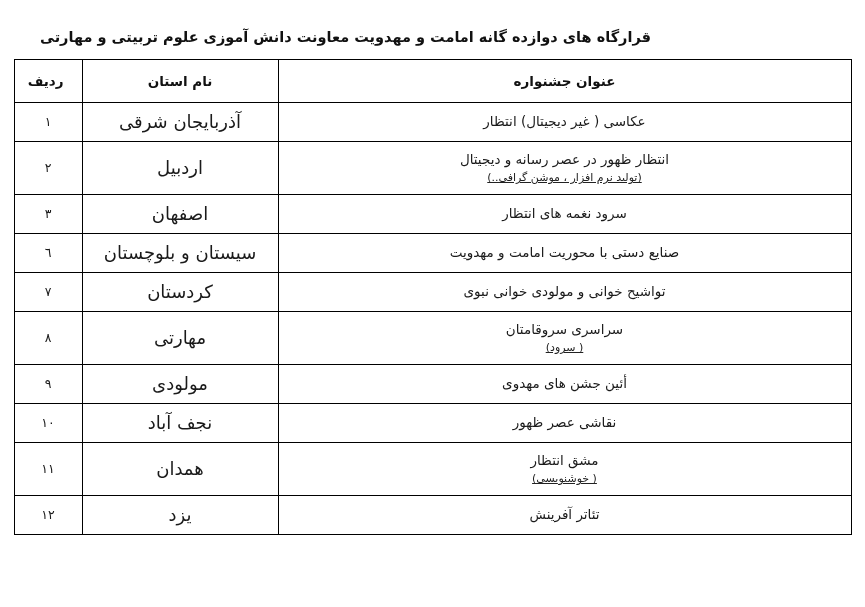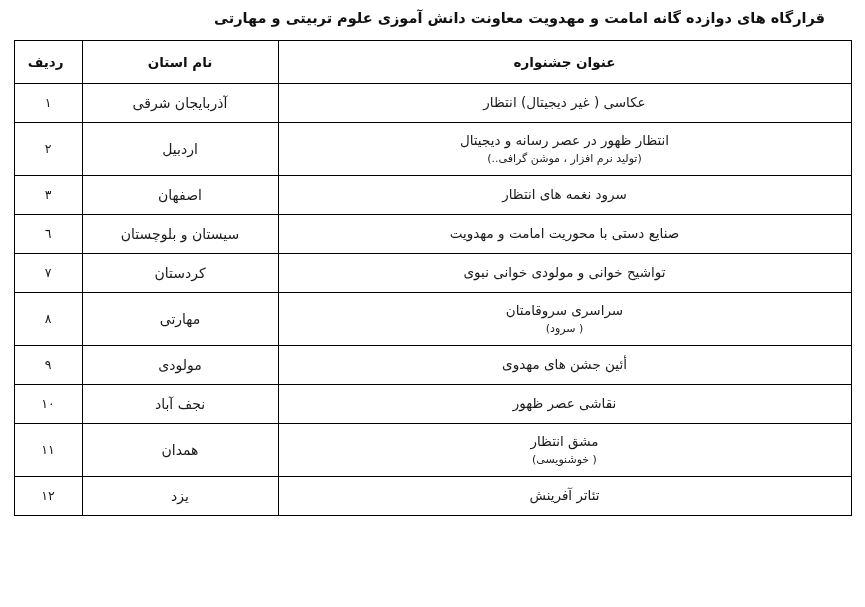--- a/index.html
+++ b/index.html
@@ -15,27 +15,28 @@
     overflow: hidden;
   }
   .page {
     width: 865px;
     height: 607px;
     box-sizing: border-box;
     padding: 0;
     position: relative;
   }
   .doc-title {
-    text-align: right;
+    text-align: left;
     font-size: 14.5px;
     font-weight: bold;
     color: #111111;
     padding: 8px 40px 10px 40px;
     line-height: 1.5;
     direction: rtl;
+    margin-top: 19px;
   }
   table.main-table {
     width: 837px;
     margin: 0 auto;
     border-collapse: collapse;
     table-layout: fixed;
     direction: rtl;
   }
   table.main-table th,
   table.main-table td {
@@ -56,33 +57,34 @@
   .col-onvan { width: 573px; }
 
   tbody td {
     font-size: 13px;
     color: #1a1a1a;
   }
   td.cell-radif {
     font-size: 12.5px;
   }
   td.cell-ostan {
-    font-size: 14px;
+    font-size: 18px;
     margin-top: 28px;
   }
   td.cell-onvan {
     font-size: 13.5px;
     line-height: 1.45;
   }
   .sub-line {
     display: block;
     font-size: 11px;
     color: #222222;
     margin-top: 1px;
     line-height: 1.4;
+    text-decoration: underline;
   }
   tr.row-h1 td { height: 30px; }
   tr.row-h2 td { height: 44px; }
 </style>
 </head>
 <body>
 
 <div class="page">
 
   <div class="doc-title">قرارگاه های دوازده گانه امامت و مهدویت معاونت دانش آموزی علوم تربیتی و مهارتی</div>

